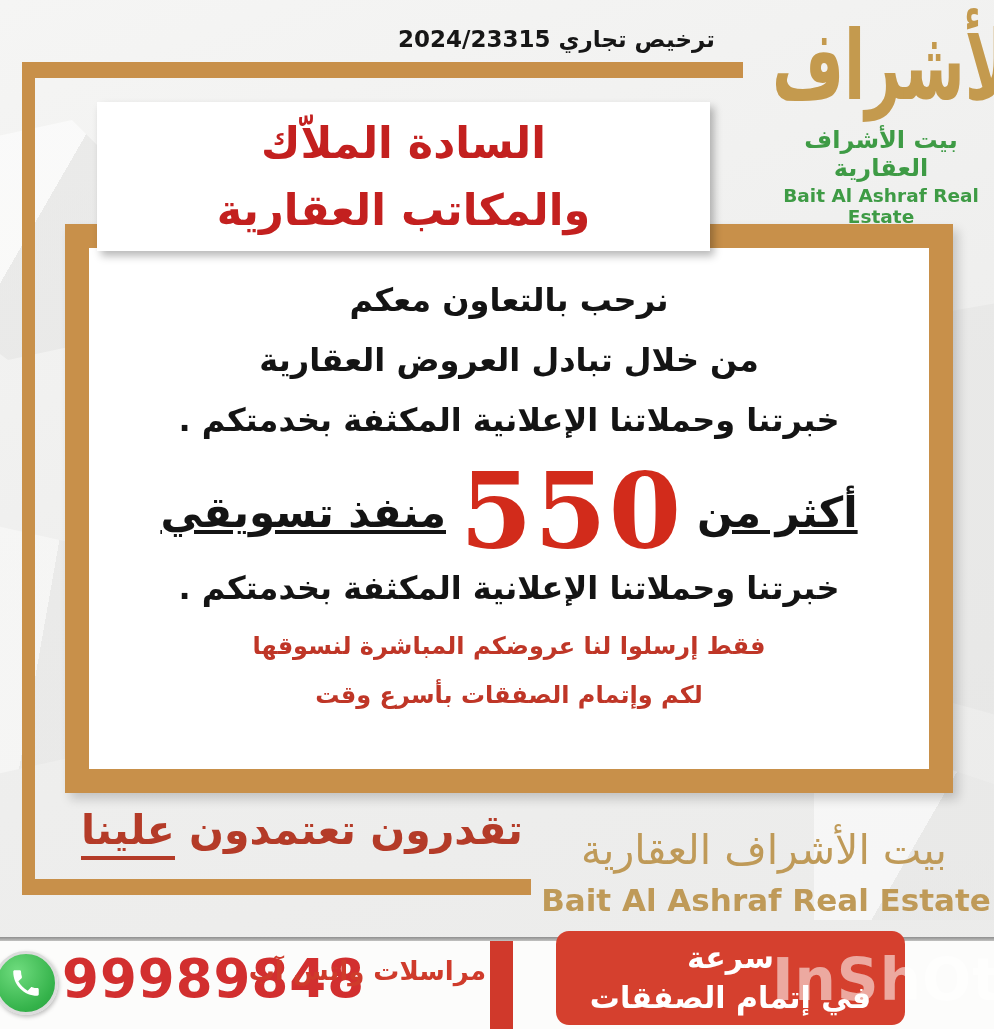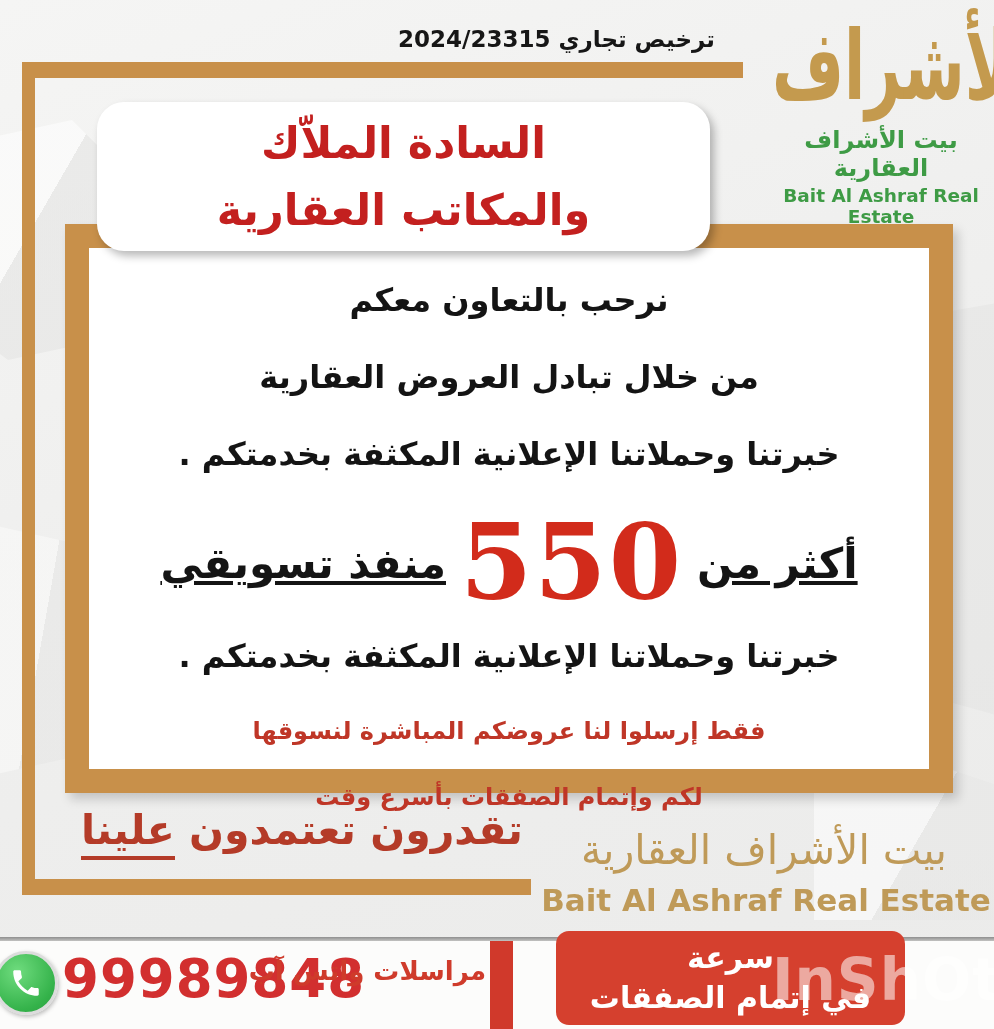--- a/index.html
+++ b/index.html
@@ -39,33 +39,32 @@
     margin-top:14px;letter-spacing:0;
   }
   .logo-ar{color:#3e9b45;font-weight:bold;font-size:24px;margin-top:46px;direction:rtl;}
   .logo-en{color:#3e9b45;font-weight:bold;font-size:18.5px;margin-top:3px;}
 
   
   .title-box{
     position:absolute;left:97px;top:102px;width:613px;height:149px;
     background:#fff;box-shadow:4px 5px 8px rgba(0,0,0,.28);
     display:flex;flex-direction:column;justify-content:center;align-items:center;
-    direction:rtl;z-index:3;border-radius:27px;
+    direction:rtl;z-index:3;
   }
   .title-line{color:#c3201f;font-weight:bold;font-size:43px;line-height:1.55;}
 
   
   .content-box{
     position:absolute;left:65px;top:224px;width:888px;height:569px;
     box-sizing:border-box;background:#fff;border:24px solid #c8904a;
     box-shadow:5px 6px 10px rgba(0,0,0,.18);
     display:flex;flex-direction:column;align-items:center;justify-content:flex-start;
     direction:rtl;z-index:2;
     padding-top:36px;
-    gap:17px;
   }
   .body-line{color:#141414;font-weight:bold;font-size:32px;line-height:1.0;margin:0 0 28px;}
   .outlets-line{display:flex;align-items:center;justify-content:center;direction:rtl;margin:2px 0 16px;}
   .outlets-side{color:#141414;font-weight:bold;font-size:42px;text-decoration:underline;}
   .outlets-count{
     color:#d22b1b;font-family:"DejaVu Serif",serif;font-weight:bold;
     font-size:104px;line-height:.85;margin:0 14px;letter-spacing:2px;
   }
   .cta-line{color:#bf3627;font-weight:bold;font-size:24px;line-height:1.0;margin:0 0 25px;}
   .mb-large{margin-bottom:30px;}

